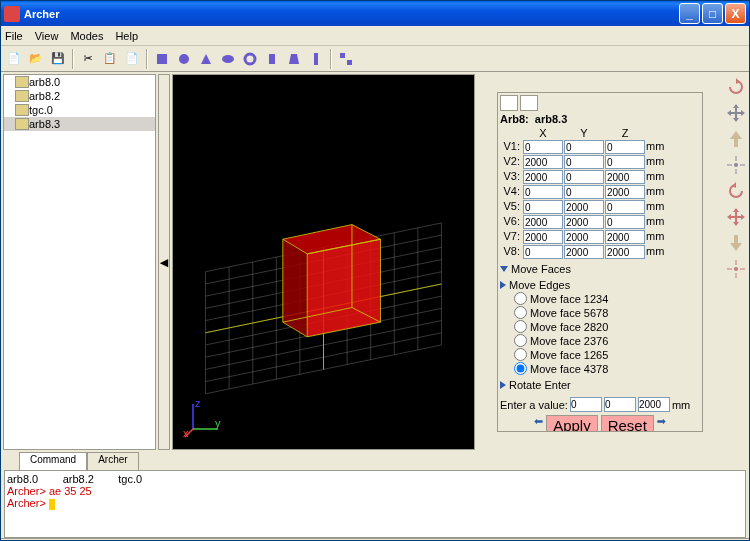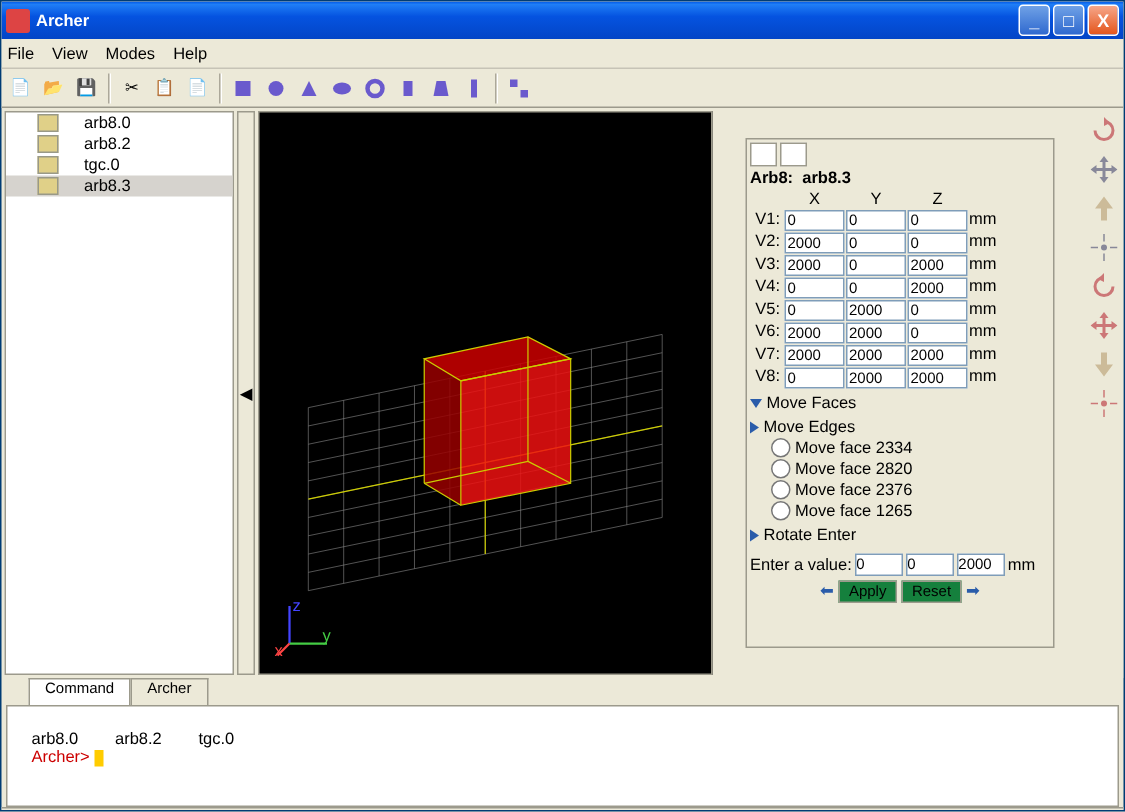--- a/index.html
+++ b/index.html
@@ -10,21 +10,21 @@
 .winbtn{width:21px;height:21px;margin-left:2px;border-radius:3px;display:flex;align-items:center;justify-content:center;font-weight:bold;font-size:12px}
 .winmin,.winmax{background:linear-gradient(#6fa1e6,#2f69cf);border:1px solid #fff;color:#fff}
 .winclose{background:linear-gradient(#f6a689,#e4551b);border:1px solid #fff;color:#fff}
 .menubar{height:20px;background:#ece9d8;display:flex;align-items:center;padding:0 4px;border-bottom:1px solid #c6c3b6}
 .menubar span{margin-right:12px;cursor:default}
 .toolbar{height:26px;background:#ece9d8;display:flex;align-items:center;padding:0 3px;border-bottom:1px solid #9c9a8c;gap:2px}
 .tbtn{width:20px;height:20px;display:flex;align-items:center;justify-content:center;border:1px solid transparent}
 .tsep{width:2px;height:20px;border-left:1px solid #aca899;border-right:1px solid #fff;margin:0 2px}
 .main{display:flex;height:380px}
 .leftpane{width:153px;background:#fff;border:1px solid #9c9a8c;margin:2px;overflow:auto}
-.tree-item{padding:1px 21px;display:flex;align-items:center;gap:17px}
+.tree-item{padding:1px 11px;display:flex;align-items:center;gap:0}
 .tree-item.sel{background:#d6d3ce}
 .tree-icon{width:14px;height:12px;background:#e0d088;border:1px solid #998}
 .collapse{width:12px;background:#ece9d8;display:flex;align-items:center;justify-content:center;border:1px solid #9c9a8c;margin:2px 0}
 .viewport{flex:1;background:#000;margin:2px;position:relative;border:1px solid #9c9a8c}
 .axes{position:absolute;left:10px;bottom:10px}
 .rightpane{width:206px;margin:20px;display:flex;flex-direction:column}
 .rightcontent{border:1px solid #9c9a8c;background:#ece9d8;padding:2px;flex:1;overflow:auto}
 .rtabs{display:flex;gap:2px;margin-bottom:2px}
 .rtab{width:18px;height:16px;border:1px solid #9c9a8c;background:#fff}
 .objname{font-weight:bold;margin:2px 0}
@@ -33,28 +33,28 @@
 .vtable .lbl{text-align:right;padding-right:2px}
 .vtable input{width:100%;height:14px;border:1px solid #7f9db9;font-size:10px;padding:0 1px}
 .section{display:flex;align-items:center;gap:3px;margin-top:4px;font-size:10px}
 .tri{width:0;height:0;border-top:4px solid transparent;border-bottom:4px solid transparent;border-left:6px solid #2a5caa}
 .tri.down{border-left:4px solid transparent;border-right:4px solid transparent;border-top:6px solid #2a5caa;border-bottom:none}
 .radios{margin-left:14px;font-size:10px}
 .radios div{display:flex;align-items:center;gap:3px;margin:1px 0}
 .valrow{display:flex;align-items:center;gap:2px;margin-top:6px;font-size:10px}
 .valrow input{width:32px;height:15px;border:1px solid #7f9db9;font-size:10px}
 .btnrow{display:flex;justify-content:center;gap:3px;margin-top:3px}
-.btnrow button{font-size:10px;padding:1px 6px;border:1px solid #9c9a8c;background:#15803d}
+.btnrow button{font-size:15px;padding:1px 6px;border:1px solid #9c9a8c;background:#fca5a5}
 .sidetools{width:26px;background:#ece9d8;display:flex;flex-direction:column;align-items:center;gap:4px;padding-top:4px}
 .stool{width:22px;height:22px;display:flex;align-items:center;justify-content:center}
 .bottom{height:86px;display:flex;flex-direction:column}
 .btabs{display:flex;height:18px;padding-left:18px}
 .btab{padding:1px 10px;border:1px solid #9c9a8c;background:#ece9d8;font-size:10px;border-bottom:none}
 .btab.active{background:#fff}
-.console{flex:1;background:#fff;border:1px solid #9c9a8c;margin:0 3px;padding:16px;font-size:10px}
+.console{flex:1;background:#fff;border:1px solid #9c9a8c;margin:0 3px;padding:2px;font-size:10px}
 .console .red{color:#c00}
 .cursor{background:#fc0;display:inline-block;width:6px;height:11px;vertical-align:middle}
 .status{height:18px;background:#ece9d8;border-top:1px solid #9c9a8c;display:flex;align-items:center;padding:0 4px}
 .status .sp{flex:1}
 .status .cell{border:1px solid #aca899;padding:0 6px;height:15px;font-size:10px}
 </style>
 </head>
 <body>
 
 <div class="titlebar">
@@ -241,33 +241,41 @@
           <div class="tri down"></div>
           <span>Move Faces</span>
         </div>
       <div class="section">
           <div class="tri"></div>
           <span>Move Edges</span>
         </div>
       <div class="radios" id="radios">
           <div>
             <input type="radio" name="mf" style="">
-            <span>Move face 2334</span>
+            <span>Move face 1234</span>
+          </div>
+          <div>
+            <input type="radio" name="mf" style="">
+            <span>Move face 5678</span>
           </div>
           <div>
             <input type="radio" name="mf" style="">
             <span>Move face 2820</span>
           </div>
           <div>
             <input type="radio" name="mf" style="">
             <span>Move face 2376</span>
           </div>
           <div>
             <input type="radio" name="mf" style="">
             <span>Move face 1265</span>
+          </div>
+          <div>
+            <input type="radio" name="mf" checked="" style="">
+            <span>Move face 4378</span>
           </div>
         </div>
       <div class="section">
           <div class="tri"></div>
           <span>Rotate Enter</span>
         </div>
       <div class="valrow">
         <span>Enter a value:</span>
         <input value="0" style="">
         <input value="0" style="">
@@ -344,20 +352,21 @@
   </div>
 </div>
 
 <div class="bottom">
   <div class="btabs">
     <div class="btab active">Command</div>
     <div class="btab">Archer</div>
   </div>
   <div class="console">
     <div style="white-space:pre">arb8.0        arb8.2        tgc.0</div>
+    <div class="red">Archer&gt; ae 35 25</div>
     <div class="red"><span>Archer&gt;</span> <span class="cursor"></span></div>
   </div>
 </div>
 
 <div class="status">
   <div class="sp"></div>
   <div class="cell">BRL-CAD</div>
 </div>
 
 </body></html>

